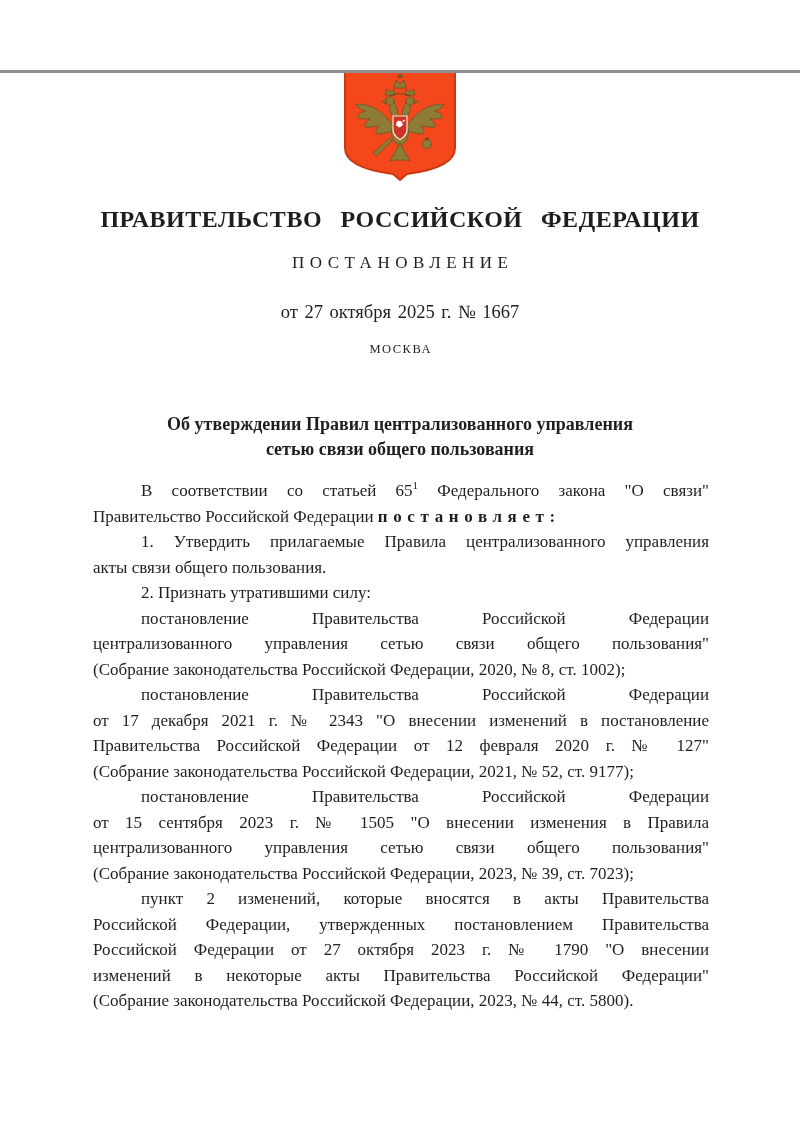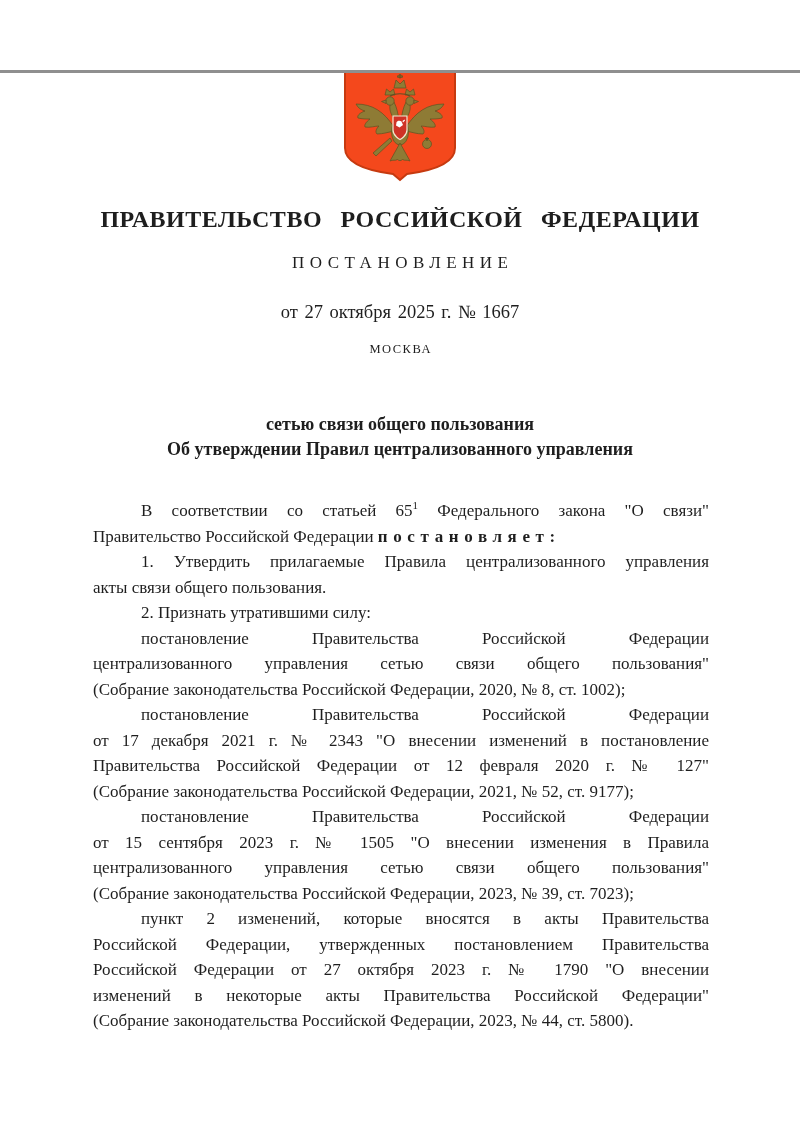--- a/index.html
+++ b/index.html
@@ -41,21 +41,21 @@
     line-height: 15px;
   }
 
   .title {
     text-align: center; margin-top: 55px;
     font-size: 18px; font-weight: bold; line-height: 25px;
   }
   .title span { display: block; }
 
   .body-text {
-    margin: 36px 91px 0 93px;
+    margin: 16px 91px 0 93px;
     font-size: 17px; line-height: 25.5px;
   }
   .para { margin: 0; }
   .para .line:first-child { text-indent: 48px; }
   .line { text-align: left; }
   .line.j { text-align: justify; text-align-last: justify; }
   sup { font-size: 11px; line-height: 0; vertical-align: super; }
   .decree { font-weight: bold; letter-spacing: 0.33em; }
 </style>
 </head>
@@ -94,22 +94,22 @@
       </g>
     </svg>
   </div>
 
   <div class="authority">ПРАВИТЕЛЬСТВО РОССИЙСКОЙ ФЕДЕРАЦИИ</div>
   <div class="doc-type">ПОСТАНОВЛЕНИЕ</div>
   <div class="date-line">от 27 октября 2025 г. № 1667</div>
   <div class="city">МОСКВА</div>
 
   <div class="title">
+    <span>Об утверждении Правил централизованного управления</span>
     <span>сетью связи общего пользования</span>
-    <span>Об утверждении Правил централизованного управления</span>
   </div>
 
   <div class="body-text">
     <div class="para">
       <div class="line j"><span>В соответствии со статьей 65</span><sup>1</sup><span> Федерального закона "О связи"</span></div>
       <div class="line"><span>Правительство Российской Федерации </span><span class="decree">постановляет:</span></div>
     </div>
     <div>
         <div class="para">
           <div class="line j">1. Утвердить прилагаемые Правила централизованного управления</div>

